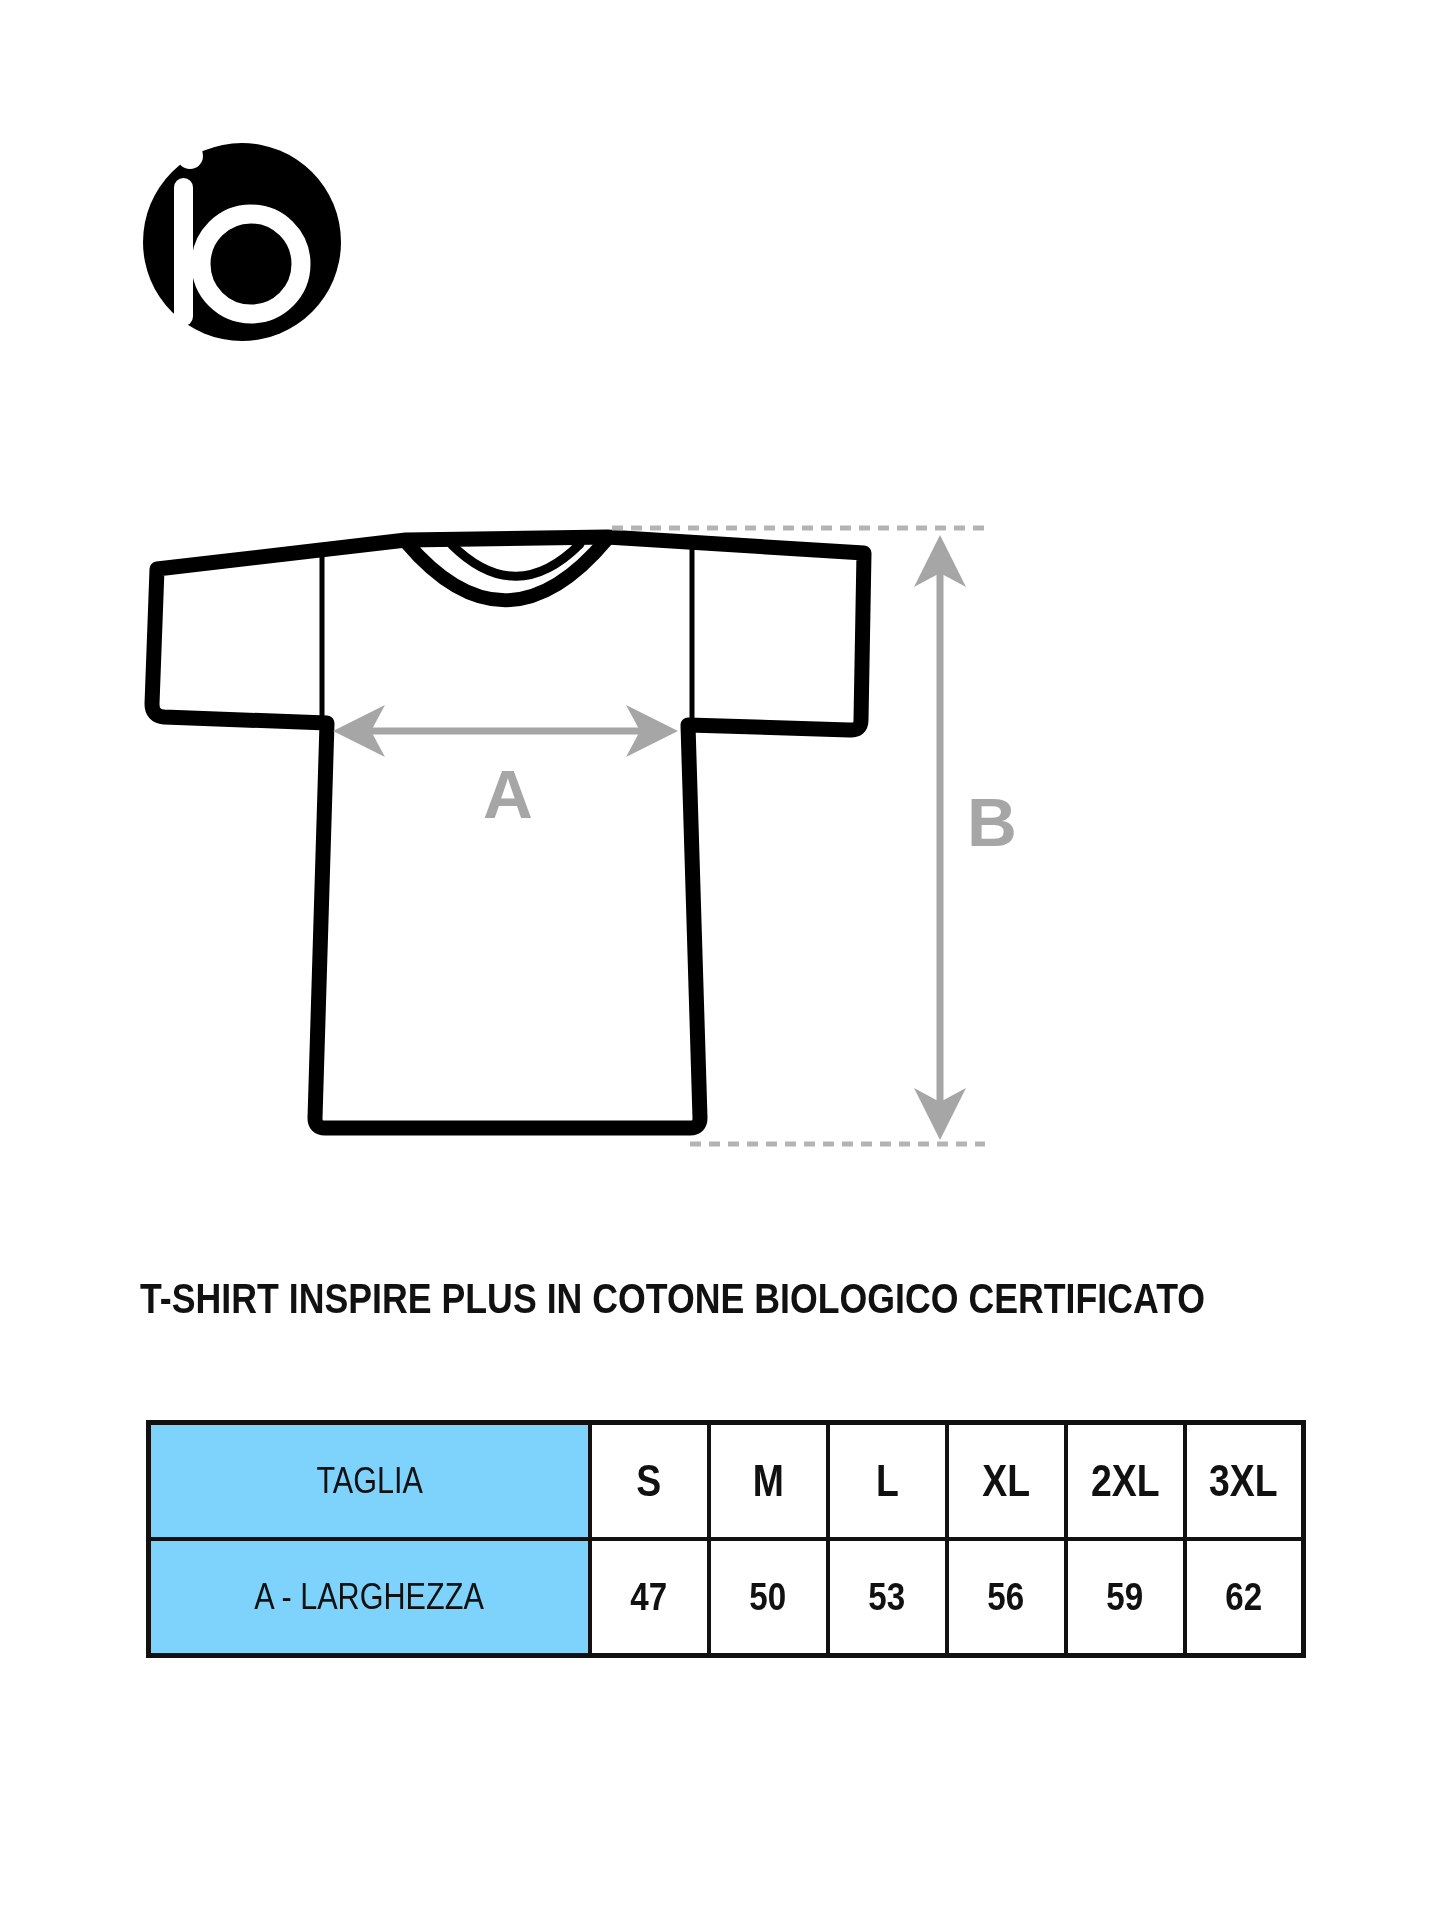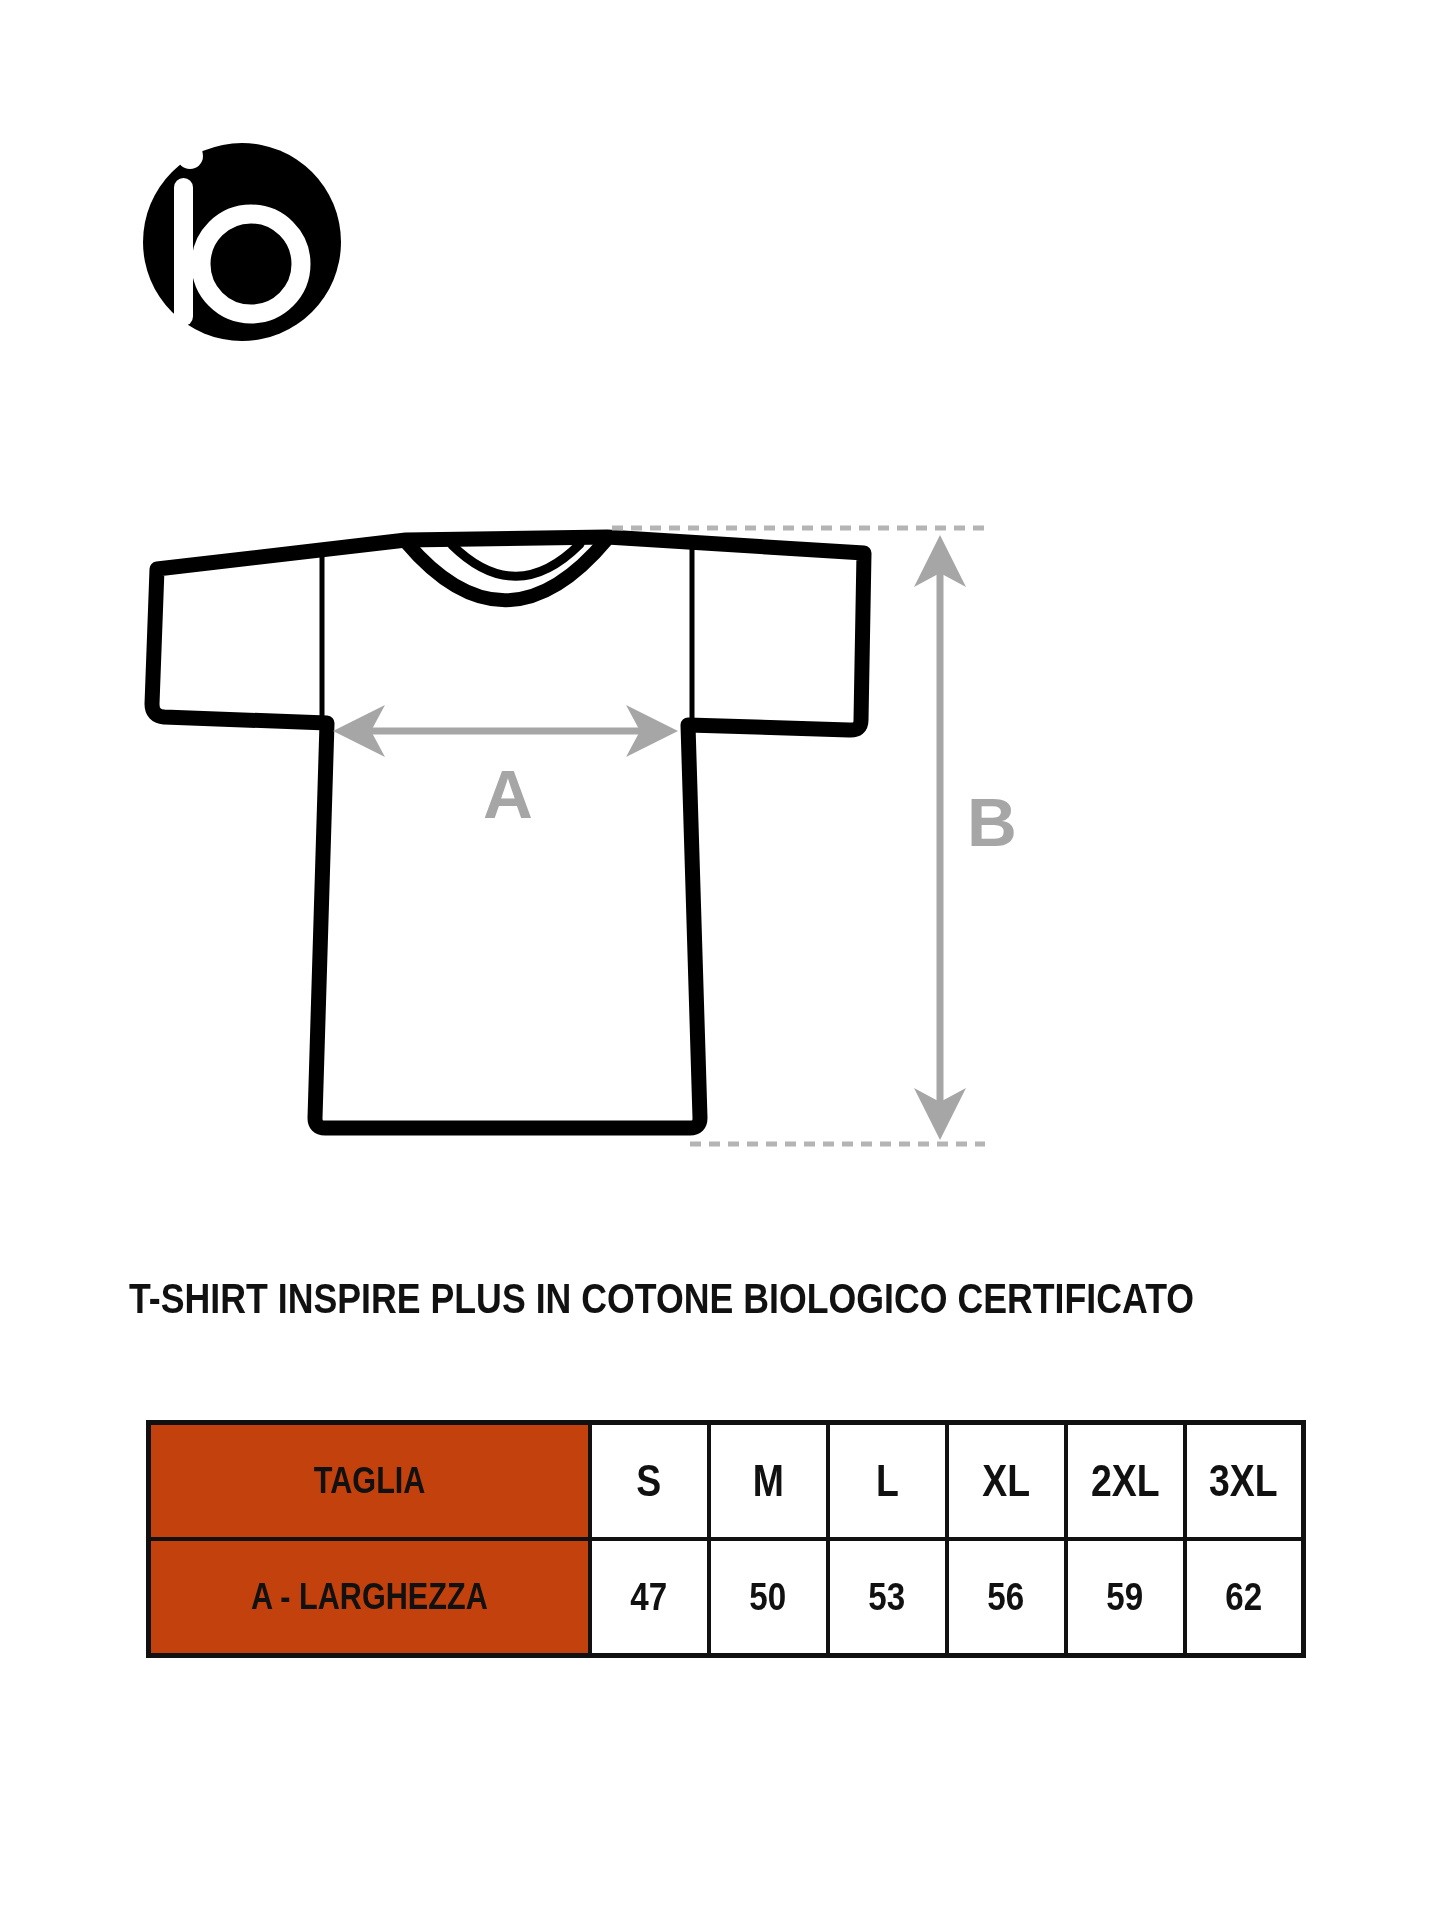--- a/index.html
+++ b/index.html
@@ -1,28 +1,28 @@
 <!DOCTYPE html>
 <html><head>
 <meta charset="utf-8">
 <style>
   html,body{margin:0;padding:0;background:#fff;}
   .page{position:relative;width:1445px;height:1927px;background:#ffffff;overflow:hidden;
         font-family:"Liberation Sans",sans-serif;}
   .diagram-svg{position:absolute;left:0;top:0;width:1445px;height:1250px;}
   .measure-label{font-family:"Liberation Sans",sans-serif;font-weight:bold;fill:#a6a6a6;}
-  .title-block{position:absolute;left:129px;top:1269px;color:#111;
+  .title-block{position:absolute;left:140px;top:1269px;color:#111;
                font-weight:bold;font-size:42px;line-height:59px;white-space:nowrap;}
   .condense{display:inline-block;transform:scaleX(0.85);transform-origin:left center;}
   .size-table{position:absolute;left:146px;top:1420px;width:1155px;border-collapse:collapse;
               table-layout:fixed;color:#111;}
   .size-table td{border:4px solid #111;text-align:center;vertical-align:middle;height:112px;
                  padding:0;background:#fff;}
   .size-table{border:5px solid #111;}
-  .size-table td.label-cell{background:#c2410c;font-size:36px;font-weight:bold;}
+  .size-table td.label-cell{background:#7dd3fc;font-size:36px;font-weight:normal;}
   .size-table td.size-cell{font-size:44px;font-weight:bold;}
   .size-table td.value-cell{font-size:39px;font-weight:bold;}
   .cellspan{display:inline-block;transform:scaleX(0.85);transform-origin:center center;}
 </style>
 </head>
 <body>
 
 <div class="page">
 
   <svg class="diagram-svg" viewBox="0 0 1445 1250">

